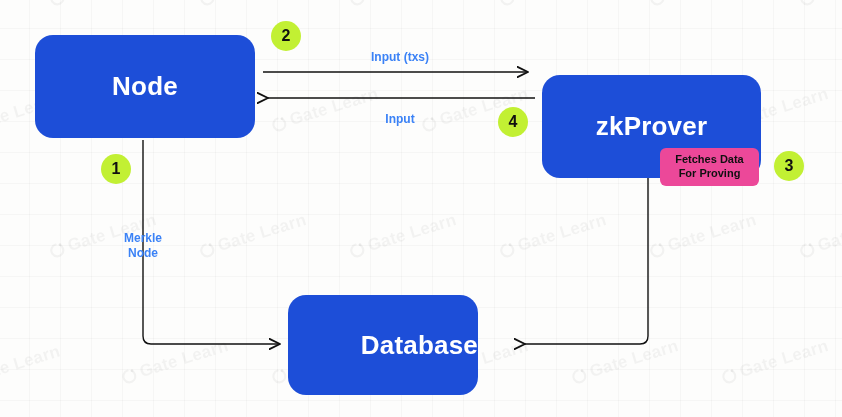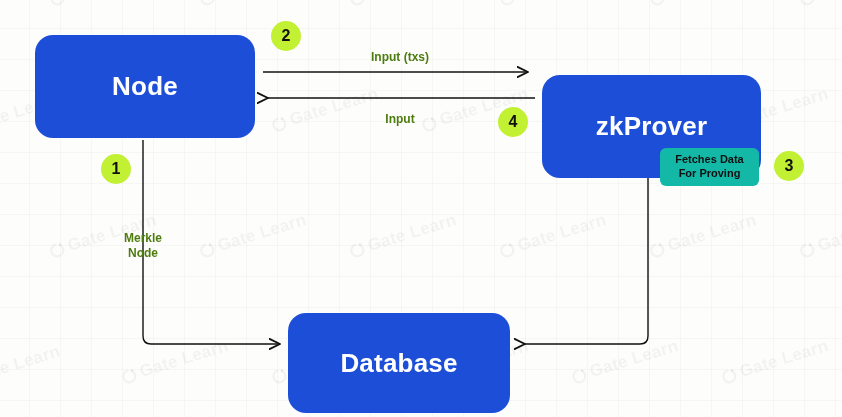--- a/index.html
+++ b/index.html
@@ -67,21 +67,21 @@
     z-index: 5;
   }
   .node-box .box-label {
     font-size: 26px;
     font-weight: 700;
     color: #ffffff;
   }
 
   #box-node   { left: 35px;  top: 35px;  width: 220px; height: 103px; }
   #box-prover { left: 542px; top: 35px;  width: 219px; height: 103px; margin-top: 40px; }
-  #box-db     { left: 288px; top: 313px; width: 222px; height: 100px; }
+  #box-db     { left: 288px; top: 295px; width: 190px; height: 100px; justify-content: flex-end; }
 
   .badge {
     position: absolute;
     width: 30px;
     height: 30px;
     border-radius: 50%;
     background: #c2f033;
     display: flex;
     align-items: center;
     justify-content: center;
@@ -91,38 +91,38 @@
     z-index: 7;
     font-family: "Liberation Sans", sans-serif;
   }
   #badge-1 { left: 101px; top: 154px; }
   #badge-2 { left: 271px; top: 21px;  }
   #badge-3 { left: 774px; top: 151px; }
   #badge-4 { left: 498px; top: 107px; }
 
   .tag {
     position: absolute;
-    background: #14b8a6;
+    background: #ec4899;
     border-radius: 6px;
     padding: 5px 8px;
     font-size: 11px;
     font-weight: 700;
     line-height: 1.25;
     color: #101010;
     text-align: center;
     z-index: 7;
     font-family: "Liberation Sans", sans-serif;
   }
   #tag-fetch { left: 660px; top: 148px; width: 83px; }
 
   .edge-label {
     position: absolute;
     font-size: 12px;
     font-weight: 700;
-    color: #4d7c0f;
+    color: #3b82f6;
     text-align: center;
     line-height: 1.25;
     z-index: 6;
     font-family: "Liberation Sans", sans-serif;
     white-space: pre-line;
   }
   #lbl-input  { left: 330px; top: 50px;  width: 140px; }
   #lbl-proof  { left: 340px; top: 112px; width: 120px; }
   #lbl-merkle { left: 110px; top: 231px; width: 66px;  }
 

